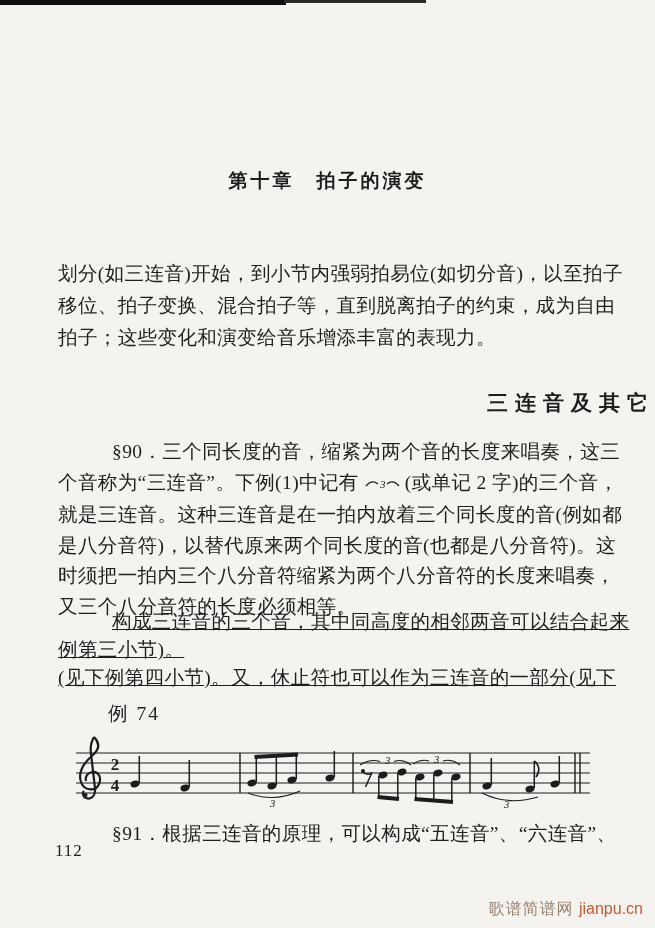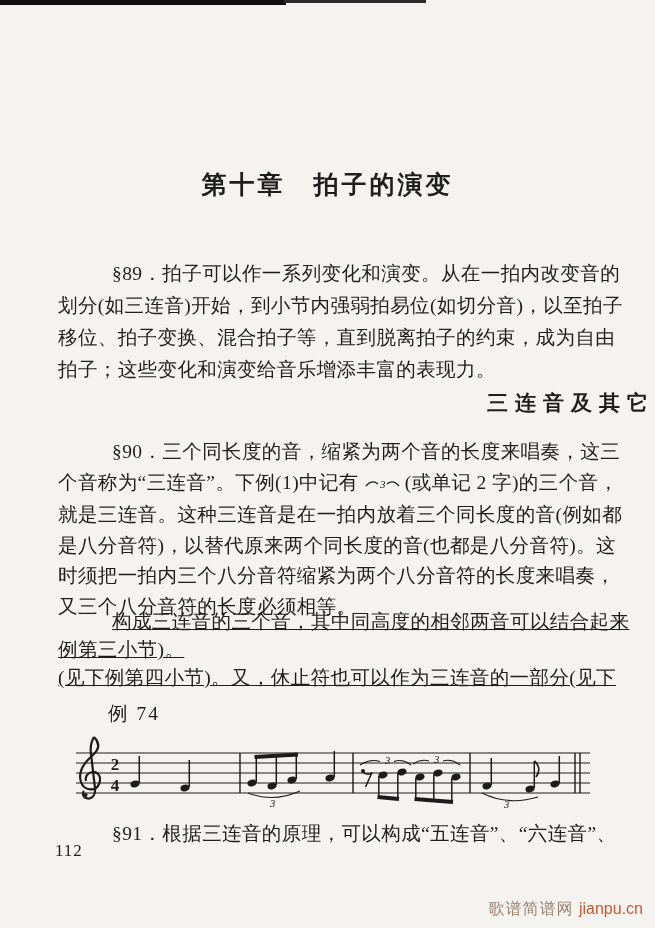--- a/index.html
+++ b/index.html
@@ -11,21 +11,21 @@
     font-family:"Liberation Serif","DejaVu Serif",serif;
     overflow:hidden;
   }
   
   .scan-edge-a { position:absolute; top:0; left:0; width:286px; height:5px; background:#101010; }
   .scan-edge-b { position:absolute; top:0; left:284px; width:142px; height:3px; background:#2a2a2a; }
 
   .title {
     position:absolute; top:168px; left:0; width:100%;
     margin:0; text-align:center;
-    font-size:25px; font-weight:bold; letter-spacing:3px;
+    font-size:19px; font-weight:bold; letter-spacing:3px;
   }
   .heading {
     position:absolute; top:389px; left:0; width:100%;
     margin:0; text-align:right;
     font-size:21px; font-weight:bold; letter-spacing:7px;
   }
   .para { position:absolute; left:58px; font-size:19.5px; letter-spacing:0.4px; }
   .para .line { white-space:nowrap; }
   .indent { padding-left:54px; }
   .p89  { top:258px; line-height:32px; }
@@ -67,21 +67,20 @@
 <body>
 
 <div class="page">
 
   <div class="scan-edge-a"></div>
   <div class="scan-edge-b"></div>
 
   <h1 class="title">第十章　拍子的演变</h1>
 
   <div class="para p89">
-    <div class="line indent">§89．拍子可以作一系列变化和演变。从在一拍内改变音的</div>
     <div class="line">划分(如三连音)开始，到小节内强弱拍易位(如切分音)，以至拍子</div>
     <div class="line">移位、拍子变换、混合拍子等，直到脱离拍子的约束，成为自由</div>
     <div class="line">拍子；这些变化和演变给音乐增添丰富的表现力。</div>
   </div>
 
   <h2 class="heading">三连音及其它</h2>
 
   <div class="para p90">
     <div class="line indent">§90．三个同长度的音，缩紧为两个音的长度来唱奏，这三</div>
     <div class="line">

